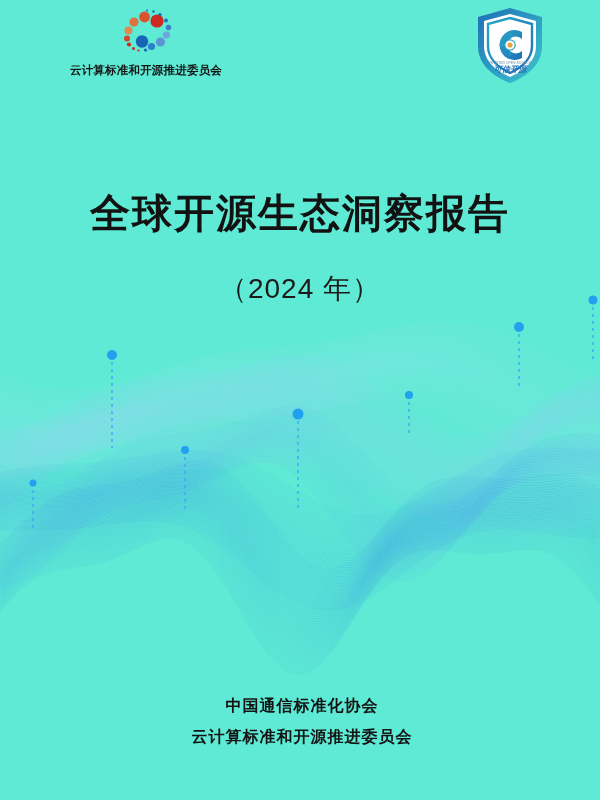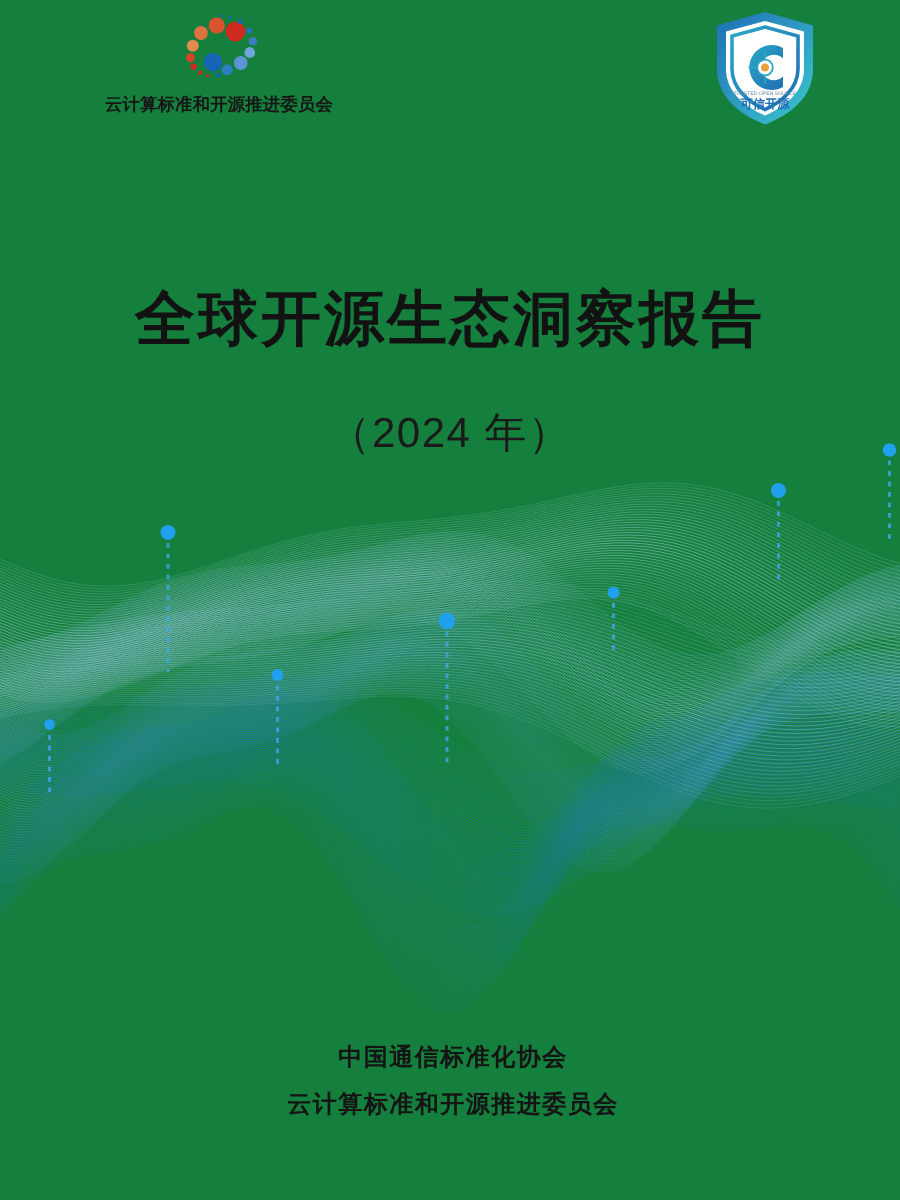--- a/index.html
+++ b/index.html
@@ -14,21 +14,21 @@
     position: relative;
     font-family: "Liberation Sans", "DejaVu Sans", sans-serif;
     color: #1a1a1a;
   }
 
   .page {
     position: absolute;
     inset: 0;
     width: 600px;
     height: 800px;
-    background: #15803d;
+    background: #5eead4;
   }
 
   
   .header {
     position: absolute;
     top: 0;
     left: 0;
     width: 600px;
     height: 100px;
   }
@@ -55,20 +55,21 @@
     line-height: 1.2;
     white-space: nowrap;
   }
 
   .logo-right {
     position: absolute;
     left: 470px;
     top: 4px;
     width: 80px;
     height: 84px;
+    font-style: italic;
   }
   .logo-right svg { display: block; }
 
   
   .title-block {
     position: absolute;
     top: 188px;
     left: 0;
     width: 600px;
     text-align: center;

